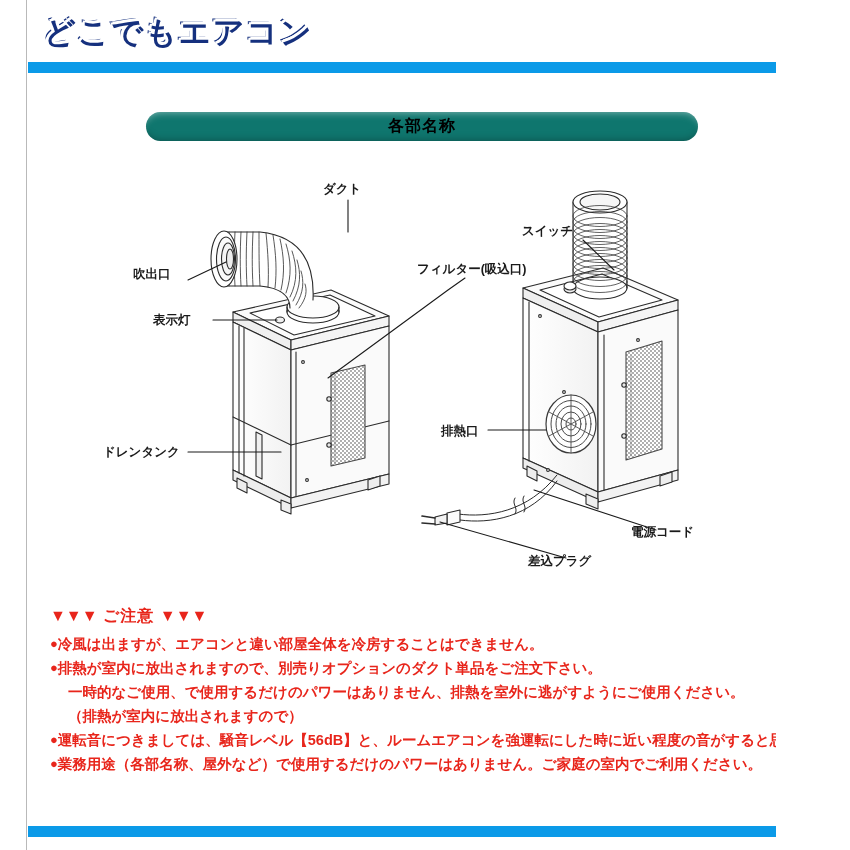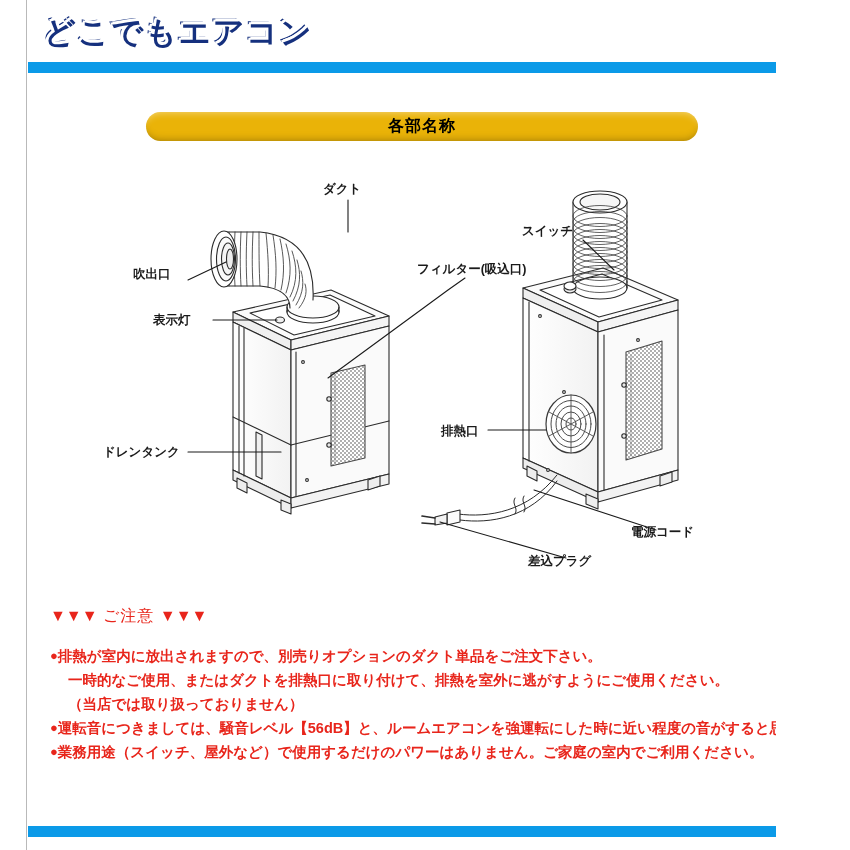--- a/index.html
+++ b/index.html
@@ -55,21 +55,21 @@
   .bar-bottom { top: 826px; }
 
   
   .section-pill {
     position: absolute;
     left: 146px;
     top: 112px;
     width: 552px;
     height: 29px;
     border-radius: 15px;
-    background: #eab308;
+    background: #0f766e;
     box-shadow: inset 0 -6px 9px -6px rgba(0,0,0,0.35),
                 inset 0 6px 9px -6px rgba(255,255,255,0.55);
     display: flex;
     align-items: center;
     justify-content: center;
   }
   .section-pill-label {
     font-size: 16px;
     font-weight: bold;
     color: #000000;
@@ -96,24 +96,24 @@
   
   .notice-block {
     position: absolute;
     left: 50px;
     top: 606px;
     width: 780px;
     color: #e8251b;
   }
   .notice-heading {
     font-size: 16px;
-    font-weight: normal;
+    font-weight: bold;
     color: #e8251b;
     letter-spacing: 1px;
-    margin-bottom: 17px;
+    margin-bottom: 5px;
     white-space: nowrap;
   }
   .notice-heading .tri { letter-spacing: 0px; }
   .notice-line {
     font-size: 14.5px;
     font-weight: bold;
     color: #e8251b;
     line-height: 1.66;
     white-space: nowrap;
   }
@@ -330,30 +330,33 @@
   </div>
 
   <div class="notice-block">
     <div class="notice-heading">
       <span class="tri">▼▼▼</span>
       <span>ご注意</span>
       <span class="tri">▼▼▼</span>
     </div>
 
     <div class="notice-line">
+      <span class="bullet">●</span><span>冷風は出ますが、エアコンと違い部屋全体を冷房することはできません。</span>
+    </div>
+    <div class="notice-line">
       <span class="bullet">●</span><span>排熱が室内に放出されますので、別売りオプションのダクト単品をご注文下さい。</span>
     </div>
     <div class="notice-line indent">
-      <span>一時的なご使用、またはダクトを排熱口に取り付けて、排熱を室外に逃がすようにご使用ください。</span>
+      <span>一時的なご使用、で使用するだけのパワーはありません、排熱を室外に逃がすようにご使用ください。</span>
     </div>
     <div class="notice-line indent">
-      <span>（当店では取り扱っておりません）</span>
+      <span>（排熱が室内に放出されますので）</span>
     </div>
     <div class="notice-line">
       <span class="bullet">●</span><span>運転音につきましては、騒音レベル【56dB】と、ルームエアコンを強運転にした時に近い程度の音がすると思われます。</span>
     </div>
     <div class="notice-line">
-      <span class="bullet">●</span><span>業務用途（スイッチ、屋外など）で使用するだけのパワーはありません。ご家庭の室内でご利用ください。</span>
+      <span class="bullet">●</span><span>業務用途（各部名称、屋外など）で使用するだけのパワーはありません。ご家庭の室内でご利用ください。</span>
     </div>
   </div>
 
   <div class="bar-blue bar-bottom"></div>
 </div>
 
 </body></html>

